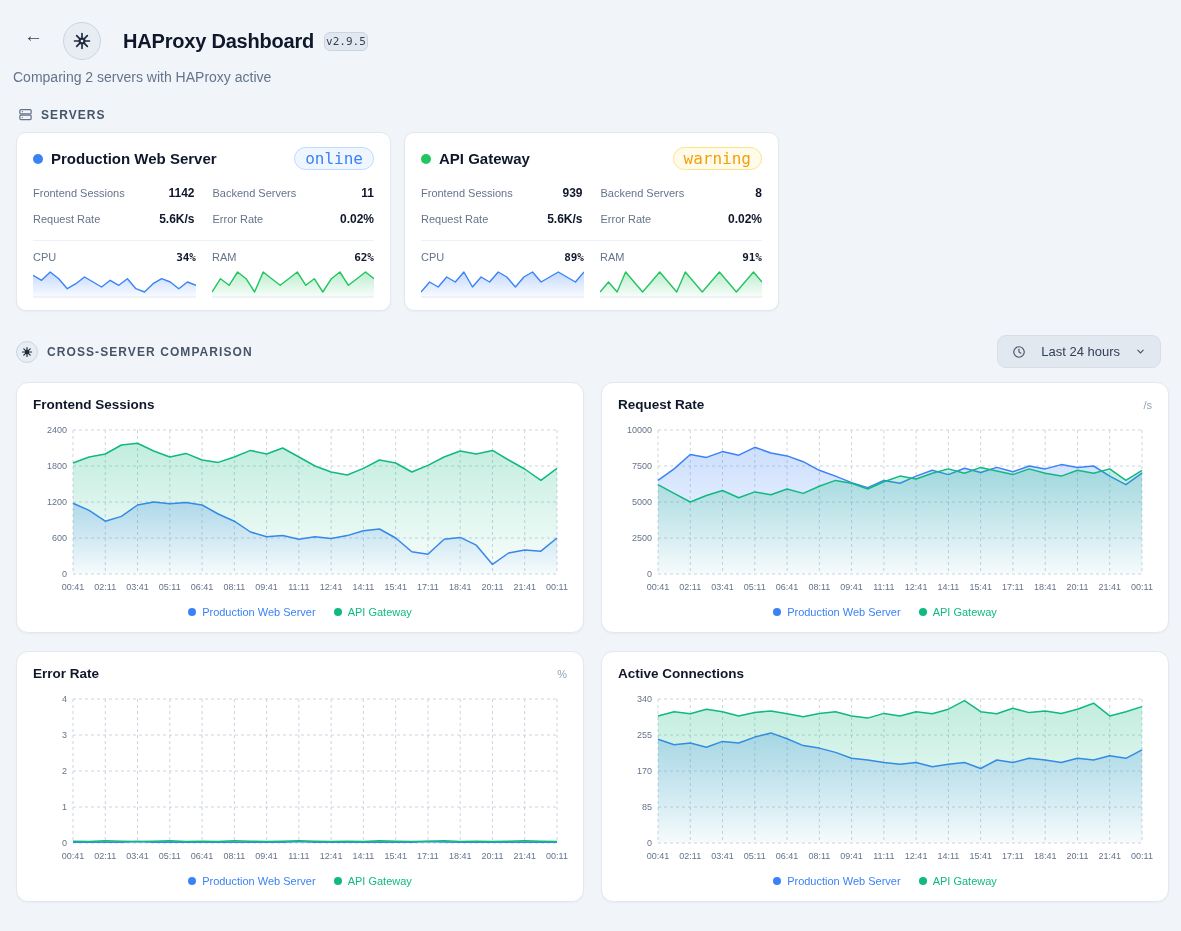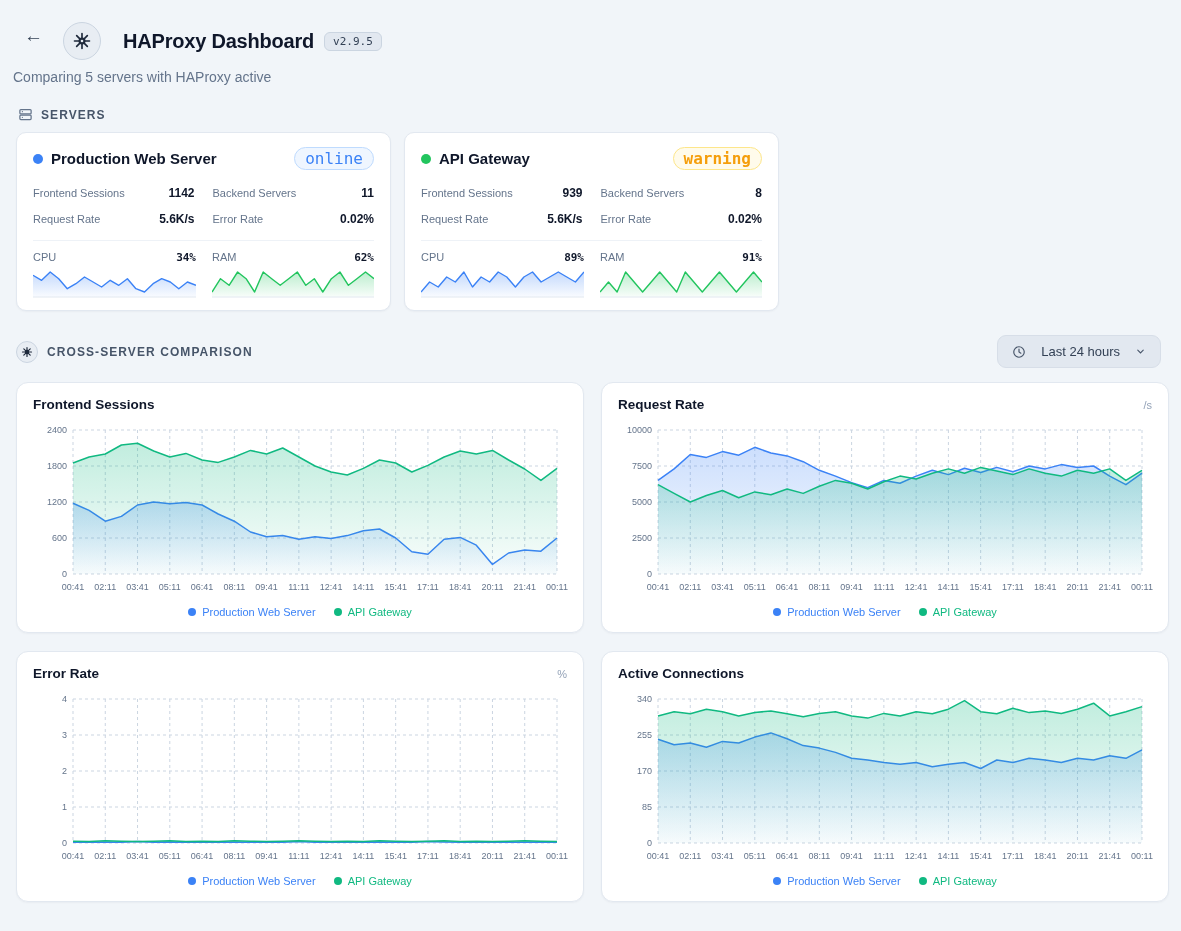--- a/index.html
+++ b/index.html
@@ -11,39 +11,39 @@
   header { display:flex; align-items:flex-start; padding:18px 24px 0 24px; }
   .back-btn { background:none; border:none; font-size:19px; color:#334155; cursor:pointer;
     margin:8px 20px 0 0; line-height:1; }
   .logo-badge { width:38px; height:38px; border-radius:50%; background:#e8edf3;
     border:1px solid #cbd5e1; display:flex; align-items:center; justify-content:center;
     margin-right:12px; flex:0 0 auto; }
   .title-col { display:flex; flex-direction:column;justify-content:space-between; }
   .title-row { display:flex; align-items:center; gap:10px; margin-top:4px; }
   h1 { font-size:20px; font-weight:700; letter-spacing:-0.01em; }
   .version-badge { font-family:"DejaVu Sans Mono", monospace; font-size:11px; color:#334155;
-    background:#e2e8f0; border:1px solid #cbd5e1; border-radius:6px; padding:2px 8px; }
+    background:#e2e8f0; border:1px solid #cbd5e1; border-radius:6px; padding:2px 1px; }
   .subtitle { font-size:14px; color:#64748b; margin-top:9px; margin-left:-50px; }
 
   
   .section-label { display:flex; align-items:center; gap:8px; font-size:12px; font-weight:700;
     letter-spacing:0.09em; color:#475569; text-transform:uppercase; }
   .servers-label { padding:22px 0 10px 18px; }
 
   
   .server-cards { display:flex; gap:13px; padding:0 16px; }
   .server-card { width:375px; background:#fff; border:1px solid #e2e8f0; border-radius:10px;
     padding:14px 16px 12px 16px; box-shadow:0 1px 2px rgba(15,23,42,0.04); }
   .card-head { display:flex; align-items:center; gap:8px; }
   .status-dot { width:10px; height:10px; border-radius:50%; flex:0 0 auto; }
   .server-name { font-size:15px; font-weight:700; flex:1; }
   .badge { font-family:"DejaVu Sans Mono", monospace; font-size:16px; border-radius:999px;
     padding:1px 10px; border:1px solid; }
   .badge.online  { color:#3b82f6; border-color:#bfdbfe; background:#eff6ff; }
-  .badge.warning { color:#f59e0b; border-color:#fde68a; background:#fffbeb;font-weight:bold; }
+  .badge.warning { color:#f59e0b; border-color:#fde68a; background:#fffbeb; }
   .stats-grid { display:grid; grid-template-columns:1fr 1fr; column-gap:18px; row-gap:12px;
     margin:16px 0 14px 0; }
   .stat { display:flex; align-items:baseline; justify-content:space-between; gap:8px; }
   .stat-label { font-size:11px; color:#64748b; }
   .stat-value { font-family:Liberation Sans, sans-serif; font-size:12px; font-weight:700; }
   .gauges { display:grid; grid-template-columns:1fr 1fr; column-gap:16px;
     border-top:1px solid #eef2f7; padding-top:10px; }
   .gauge-head { display:flex; justify-content:space-between; align-items:baseline; margin-bottom:4px; }
   .gauge-label { font-size:11px; color:#64748b; }
   .gauge-value { font-family:"DejaVu Sans Mono", monospace; font-size:11px; font-weight:700; }
@@ -87,21 +87,21 @@
         <div class="logo-badge">
           <svg class="icon-svg" width="20" height="20" viewBox="0 0 24 24">
             <path d="M12 3v18M3 12h18M5.6 5.6l12.8 12.8M18.4 5.6L5.6 18.4" stroke="#1e293b" stroke-width="2" stroke-linecap="round"></path>
             <circle cx="12" cy="12" r="4.2" fill="#1e293b"></circle>
             <circle cx="12" cy="12" r="1.6" fill="#e8edf3"></circle>
           </svg>
         </div>
         <h1>HAProxy Dashboard</h1>
         <span class="version-badge">v2.9.5</span>
       </div>
-      <p class="subtitle">Comparing 5 servers with HAProxy active</p>
+      <p class="subtitle">Comparing 2 servers with HAProxy active</p>
     </div>
   </header>
 
   <div class="section-label servers-label">
     <svg class="icon-svg" width="15" height="15" viewBox="0 0 24 24" fill="none" stroke="#64748b" stroke-width="2" stroke-linecap="round">
       <rect x="3" y="4" width="18" height="7" rx="1.5"></rect>
         <rect x="3" y="13" width="18" height="7" rx="1.5"></rect>
       <path d="M7 7.5h.01M7 16.5h.01"></path>
     </svg>
     <span>SERVERS</span>

